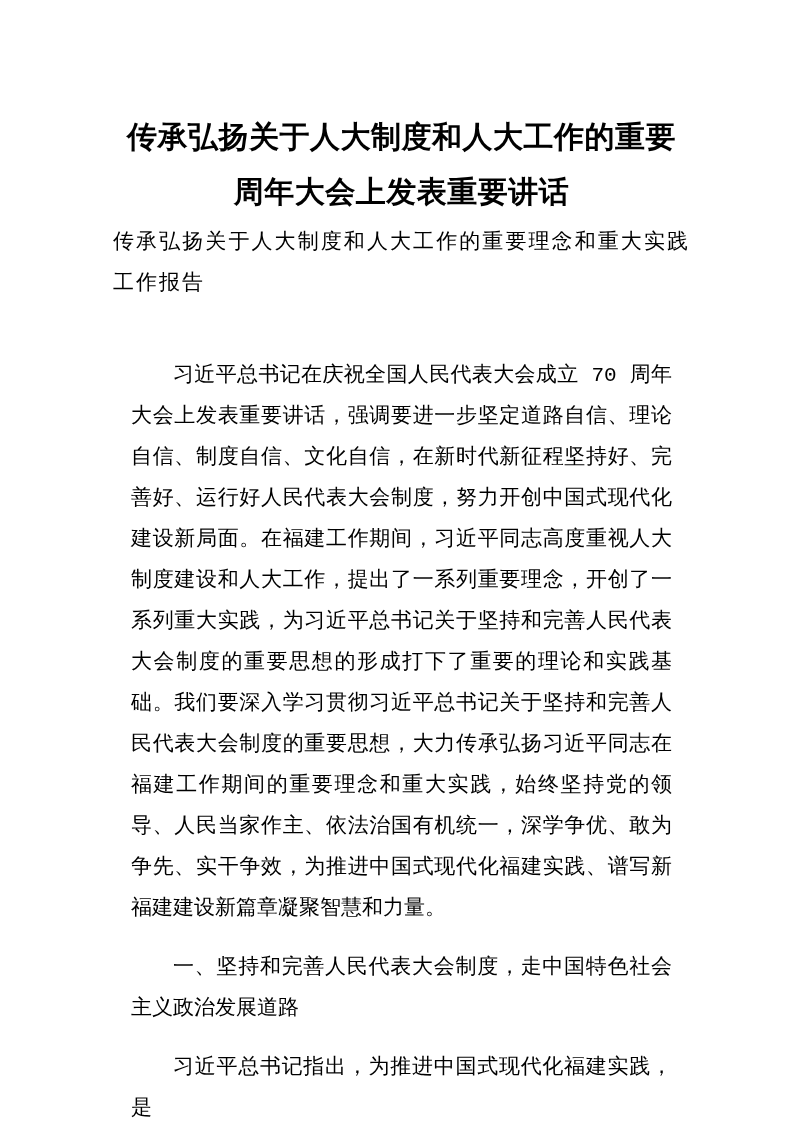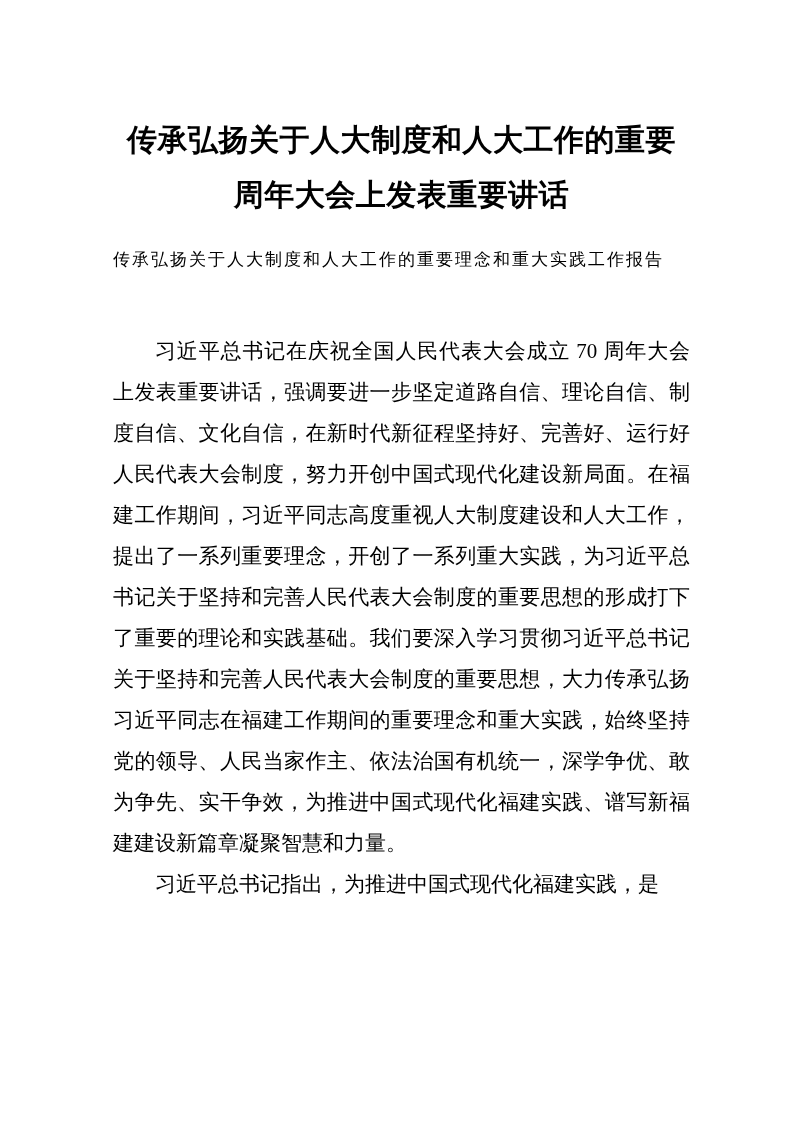--- a/index.html
+++ b/index.html
@@ -7,55 +7,55 @@
     padding: 0;
     background: #ffffff;
   }
   .page {
     position: relative;
     width: 793px;
     height: 1122px;
     background: #ffffff;
     box-sizing: border-box;
     padding: 112px 103px 0 113px;
-    font-family: Liberation Serif, serif;
+    font-family: Liberation Mono, monospace;
     color: #000000;
     overflow: hidden;
   }
   .doc-title {
     font-size: 30px;
     font-weight: bold;
     line-height: 55px;
     text-align: center;
     letter-spacing: 0.5px;
   }
   .doc-subtitle {
-    margin-top: 17px;
     margin-bottom: 51px;
-    font-size: 17px;
+    font-size: 21px;
     line-height: 41px;
     letter-spacing: 2px;
     text-align: justify;
   }
   .doc-body p {
-    margin: 0;
+    margin: 18px;
     font-size: 21px;
     line-height: 41px;
     text-align: justify;
     text-indent: 2em;
   }
 </style>
 </head>
 <body>
 
 <div class="page">
   <div class="doc-title">
     <div>传承弘扬关于人大制度和人大工作的重要</div>
     <div>周年大会上发表重要讲话</div>
   </div>
 
   <div class="doc-subtitle">传承弘扬关于人大制度和人大工作的重要理念和重大实践工作报告</div>
 
   <div class="doc-body">
     <p>习近平总书记在庆祝全国人民代表大会成立 70 周年大会上发表重要讲话，强调要进一步坚定道路自信、理论自信、制度自信、文化自信，在新时代新征程坚持好、完善好、运行好人民代表大会制度，努力开创中国式现代化建设新局面。在福建工作期间，习近平同志高度重视人大制度建设和人大工作，提出了一系列重要理念，开创了一系列重大实践，为习近平总书记关于坚持和完善人民代表大会制度的重要思想的形成打下了重要的理论和实践基础。我们要深入学习贯彻习近平总书记关于坚持和完善人民代表大会制度的重要思想，大力传承弘扬习近平同志在福建工作期间的重要理念和重大实践，始终坚持党的领导、人民当家作主、依法治国有机统一，深学争优、敢为争先、实干争效，为推进中国式现代化福建实践、谱写新福建建设新篇章凝聚智慧和力量。</p>
+    <p>一、坚持和完善人民代表大会制度，走中国特色社会主义政治发展道路</p>
     <p>习近平总书记指出，为推进中国式现代化福建实践，是</p>
   </div>
 </div>
 
 </body></html>

